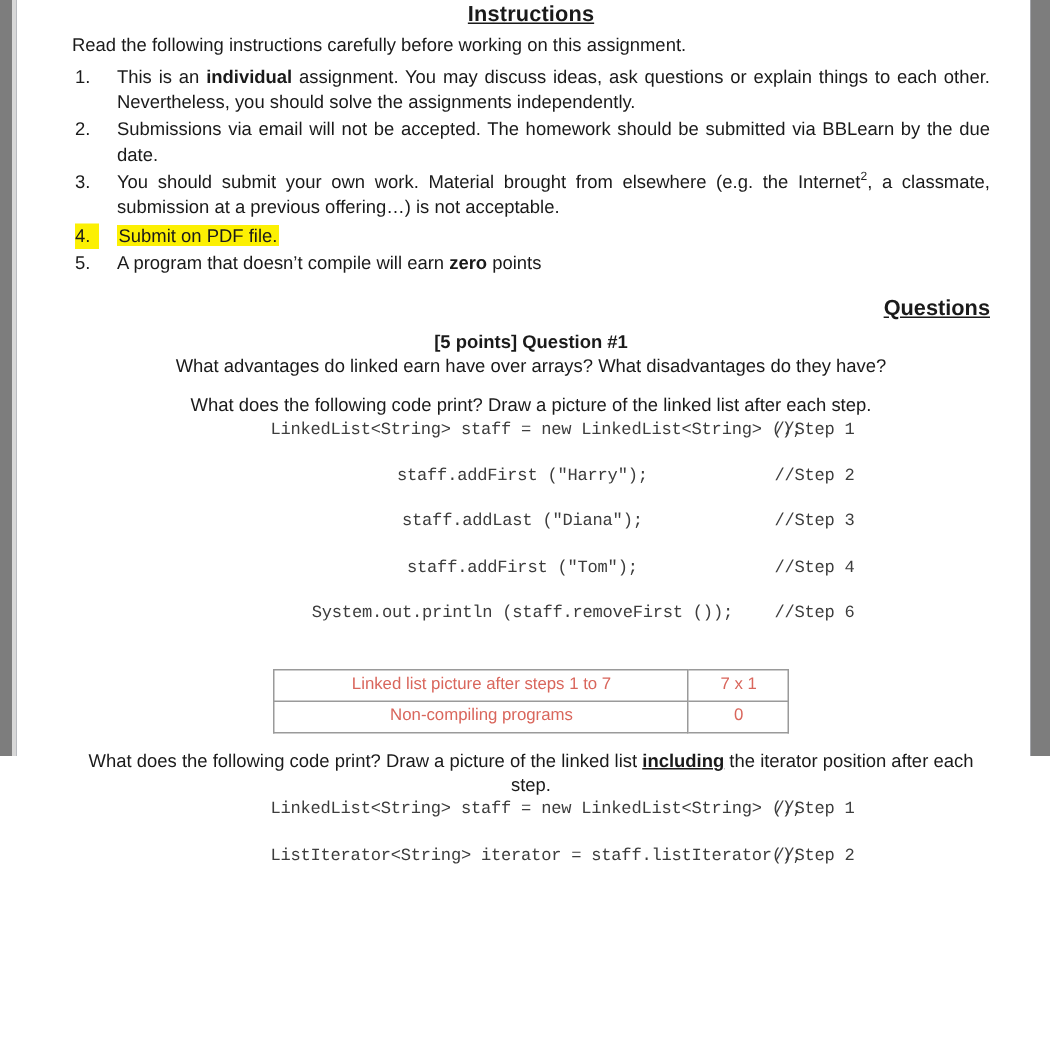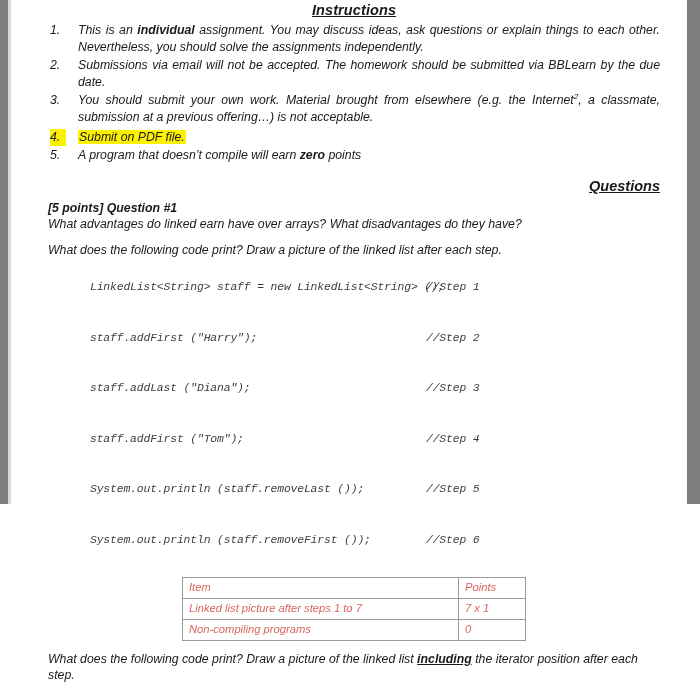--- a/index.html
+++ b/index.html
@@ -14,21 +14,20 @@
     font-family: "Liberation Sans", sans-serif;
     color: #1a1a1a;
   }
 
   
   #page {
     position: relative;
     width: 700px;
     height: 504px;
     background: #0f172a;
-    font-style: italic;
   }
   .edge-strip {
     position: absolute;
     top: 0;
     bottom: 0;
     background: #7d7d7d;
   }
   .edge-strip.left  { left: 0;  width: 8px; }
   .edge-strip.right { right: 0; width: 13px; }
   .edge-hairline {
@@ -126,21 +125,21 @@
   .q-title {
     font-size: 12.3px;
     font-weight: bold;
     margin: 0 0 1px 0;
   }
   .q-body {
     font-size: 12.3px;
     line-height: 16px;
     margin: 0;
   }
-  .q-block { margin-top: 10px; }
+  .q-block { margin-top: 10px; text-align: center; }
   .q-block.first { margin-top: 4px; }
 
   .u-bold-underline {
     font-weight: bold;
     text-decoration: underline;
   }
   sup { font-size: 8px; vertical-align: super; line-height: 0; }
 
   
   pre.code {
@@ -148,21 +147,21 @@
     font-size: 11.4px;
     line-height: 15.3px;
     margin: 2px 0 0 0;
     padding: 0 0 0 42px;
     color: #3d3d3d;
     white-space: pre;
     letter-spacing: -0.15px;
   }
   .code-row { display: block; }
   .code-src  { display: inline-block; width: 336px; }
-  .code-note { display: inline-block; margin-top: 20px; }
+  .code-note { display: inline-block; }
 
   
   .rubric-wrap {
     display: flex;
     justify-content: center;
     margin-top: 13px;
   }
   table.rubric {
     border-collapse: collapse;
     width: 319px;
@@ -188,20 +187,21 @@
   <div class="edge-strip left"></div>
   <div class="edge-hairline"></div>
   <div class="edge-strip right"></div>
   <div class="corner-artifact"></div>
 
   <div class="sheet">
     <div class="doc">
 
       <h1 class="section-heading">Instructions</h1>
 
+      <p class="lead">Read the following instructions carefully before working on this assignment.</p>
 
       <ol class="instructions">
         <li>
           <span>This is an </span><b>individual</b><span> assignment. You may discuss ideas, ask questions or explain things to each other. Nevertheless, you should solve the assignments independently.</span>
         </li>
         <li>
           <span>Submissions via email will not be accepted. The homework should be submitted via BBLearn by the due date.</span>
         </li>
         <li>
           <span>You should submit your own work. Material brought from elsewhere (e.g. the Internet</span><sup>2</sup><span>, a classmate, submission at a previous offering…) is not acceptable.</span>
@@ -220,31 +220,26 @@
         <p class="q-title">[5 points] Question #1</p>
         <p class="q-body">What advantages do linked earn have over arrays? What disadvantages do they have?</p>
       </div>
 
       <div class="q-block">
         <p class="q-body">What does the following code print? Draw a picture of the linked list after each step.</p>
         <pre class="code"><span class="code-row"><span class="code-src">LinkedList&lt;String&gt; staff = new LinkedList&lt;String&gt; ();</span><span class="code-note">//Step 1</span></span>
 <span class="code-row"><span class="code-src">staff.addFirst ("Harry");</span><span class="code-note">//Step 2</span></span>
 <span class="code-row"><span class="code-src">staff.addLast ("Diana");</span><span class="code-note">//Step 3</span></span>
 <span class="code-row"><span class="code-src">staff.addFirst ("Tom");</span><span class="code-note">//Step 4</span></span>
-<span class="code-row"><span class="code-src">System.out.println (staff.removeLast ());</span><span class="code-note">//Step 5</span></span>
 <span class="code-row"><span class="code-src">System.out.println (staff.removeFirst ());</span><span class="code-note">//Step 6</span></span>
 </pre>
 
         <div class="rubric-wrap">
           <table class="rubric">
             <tbody>
-                <tr>
-                  <td class="col-item">Item</td>
-                  <td class="col-points">Points</td>
-                </tr>
                 <tr>
                   <td class="col-item">Linked list picture after steps 1 to 7</td>
                   <td class="col-points">7 x 1</td>
                 </tr>
                 <tr>
                   <td class="col-item">Non-compiling programs</td>
                   <td class="col-points">0</td>
                 </tr>
               </tbody>
           </table>

